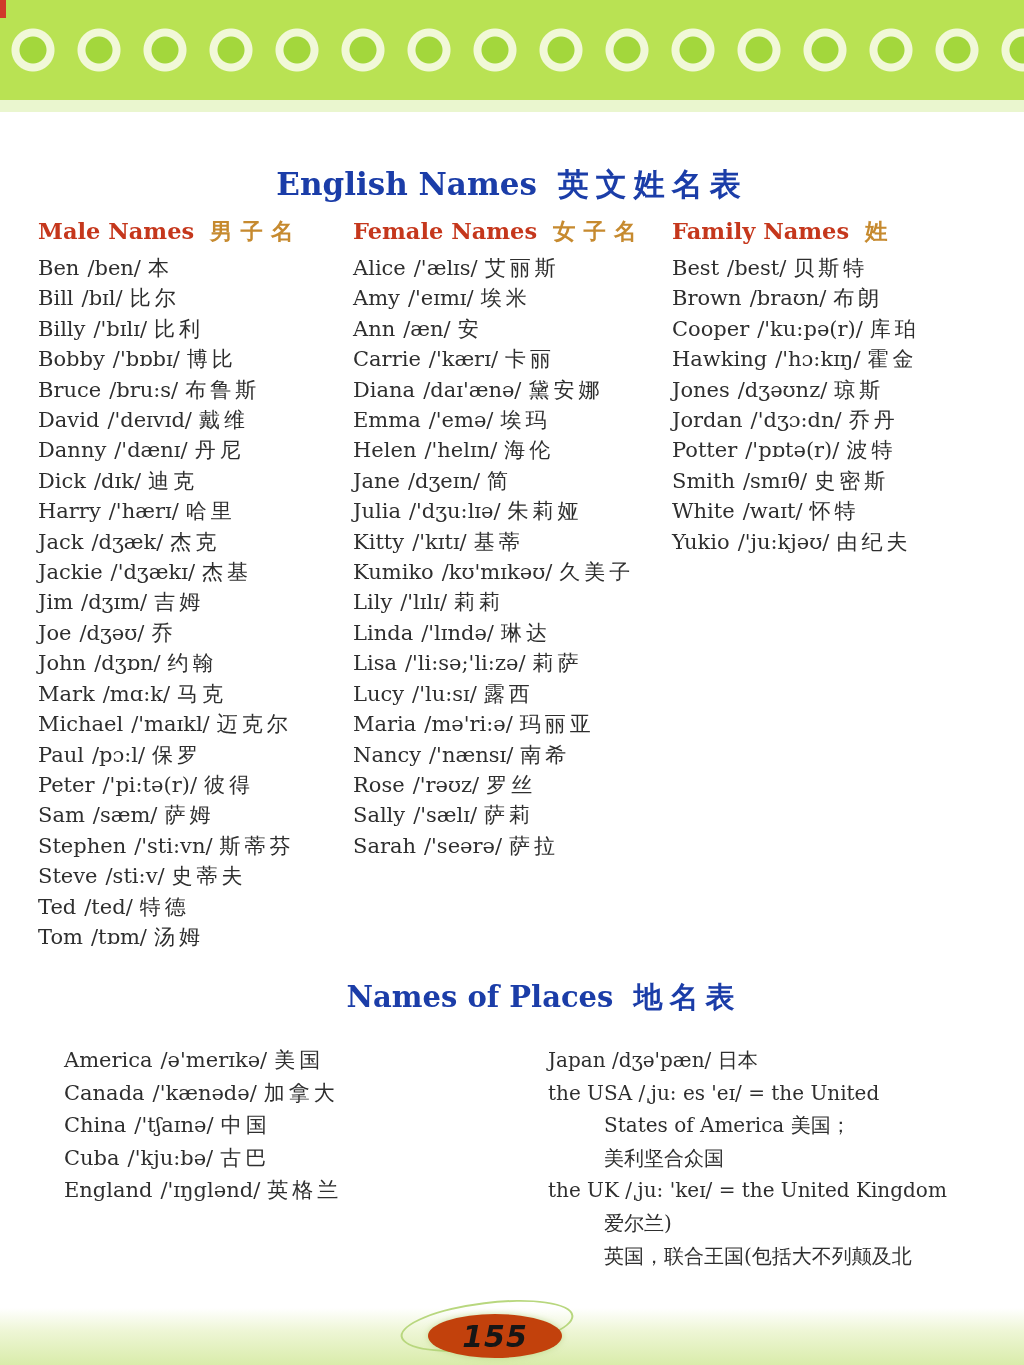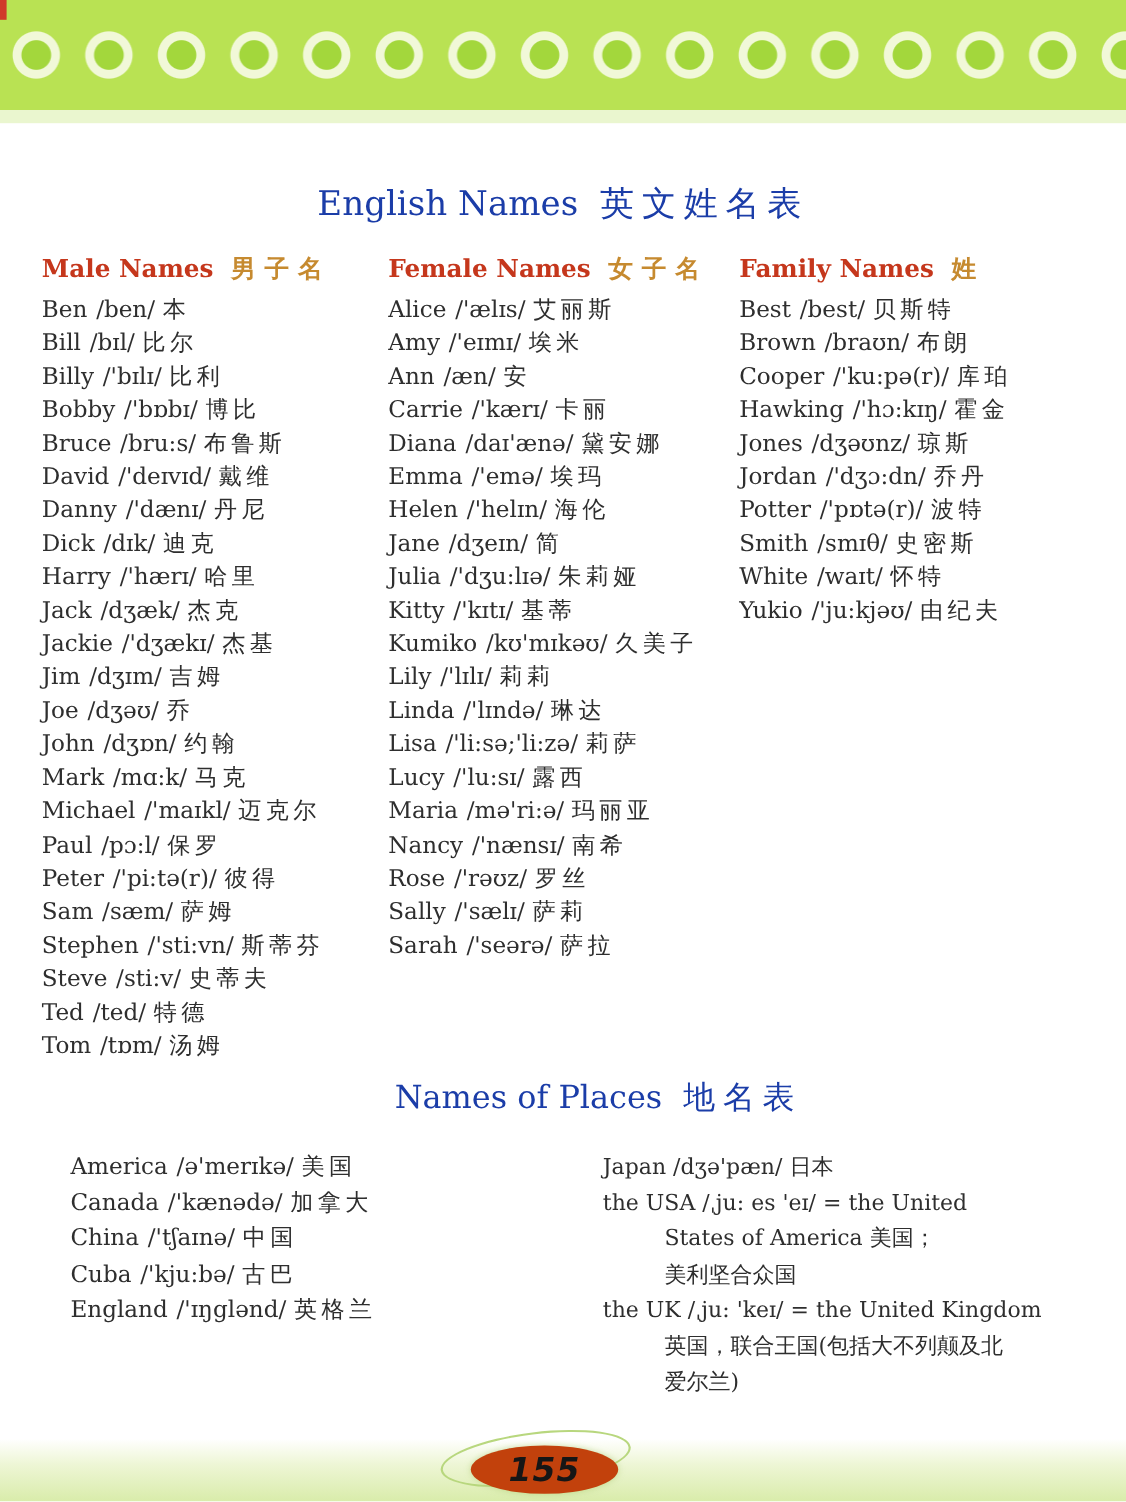--- a/index.html
+++ b/index.html
@@ -29,32 +29,32 @@
   #top-band-edge{
     position:absolute;left:0;top:100px;width:1024px;height:12px;
     background:#eaf6cf;
   }
   #corner-mark{
     position:absolute;left:0;top:0;width:6px;height:18px;background:#d03a2a;
   }
   
   .main-title{
     position:absolute;left:0;width:1024px;text-align:center;
-    font-weight:normal;color:#1b3da8;
+    font-weight:bold;color:#1b3da8;
   }
   #names-title{top:164px;font-size:31px;}
   #places-title{top:978px;font-size:29px;padding-left:32px;}
   .title-zh{letter-spacing:7px;margin-left:10px;}
   
   .col-header{
     font-weight:bold;font-size:22.5px;white-space:nowrap;margin-bottom:6px;
   }
   .col-header .hdr-en{color:#c5371c;}
   .col-header .hdr-zh{color:#c68a2f;letter-spacing:8px;margin-left:8px;}
-  .name-col{position:absolute;top:229px;}
+  .name-col{position:absolute;top:216px;}
   #col-male{left:38px;width:312px;}
   #col-female{left:353px;width:316px;}
   #col-family{left:672px;width:340px;}
   .row{
     font-size:21px;line-height:30.4px;color:#2e2e2e;white-space:nowrap;
   }
   .row .ipa{margin:0 7px 0 8px;}
   .row .zh{letter-spacing:4px;}
   
   #places-left{position:absolute;left:64px;top:1044px;}
@@ -197,22 +197,22 @@
       <div class="place-entry">
         <div class="line">Japan /dʒə'pæn/ 日本</div>
       </div>
       <div class="place-entry">
         <div class="line">the USA /ˌju: es 'eɪ/ = the United</div>
         <div class="line cont">States of America 美国；</div>
         <div class="line cont">美利坚合众国</div>
       </div>
       <div class="place-entry">
         <div class="line">the UK /ˌju: 'keɪ/ = the United Kingdom</div>
+        <div class="line cont">爱尔兰)</div>
         <div class="line cont">英国，联合王国(包括大不列颠及北</div>
-        <div class="line cont">爱尔兰)</div>
       </div>
     </div>
 
   <div id="bottom-band"></div>
   <div id="page-oval-swirl"></div>
   <div id="page-oval">
     <span id="page-number">155</span>
   </div>
 
 </div>

